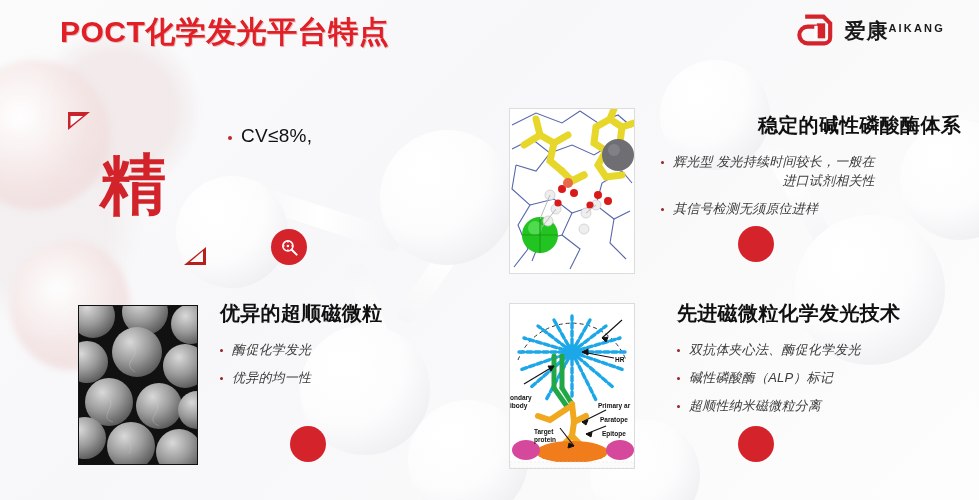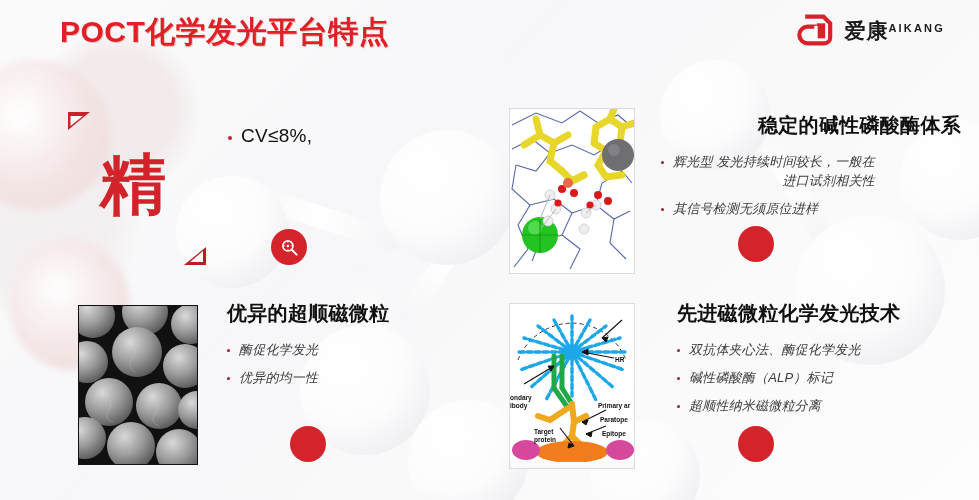--- a/index.html
+++ b/index.html
@@ -280,21 +280,21 @@
       </g>
       <g stroke="#cfcfcf" stroke-width="0.7" fill="none" opacity="0.45">
         <path d="M50 36 q10 6 4 16 q-8 8 2 14"></path>
         <path d="M24 88 q12 4 6 16 q-6 10 4 12"></path>
         <path d="M72 92 q12 6 4 16 q-6 8 4 12"></path>
         <path d="M44 132 q12 6 6 16"></path>
       </g>
     </svg>
   </div>
 
-  <div class="section" style="left:227px;top:300px;width:300px;">
+  <div class="section" style="left:220px;top:300px;width:300px;">
     <h3>优异的超顺磁微粒</h3>
     <ul>
       <li>
         <span class="dot"></span>
         <span class="txt">酶促化学发光</span>
       </li>
       <li>
         <span class="dot"></span>
         <span class="txt">优异的均一性</span>
       </li>

